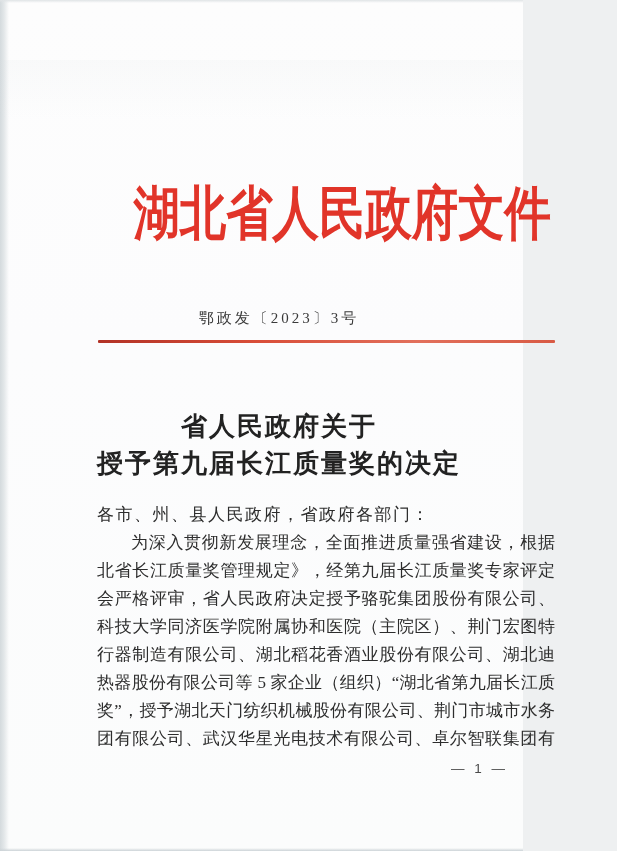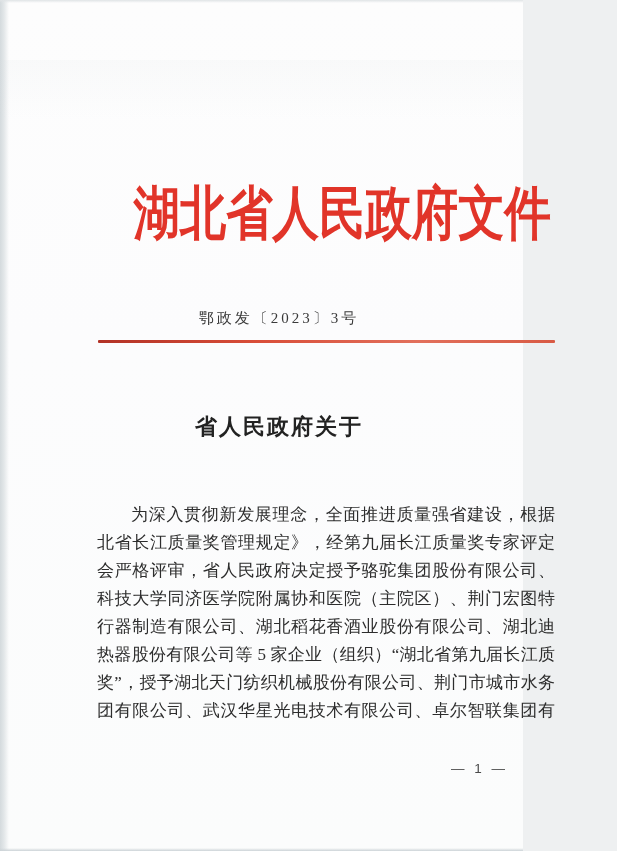--- a/index.html
+++ b/index.html
@@ -91,21 +91,21 @@
     background: linear-gradient(90deg, #b23226 0%, #d94e39 35%, #e2705c 70%, #d85a44 100%);
     border-radius: 1px;
   }
 
   .doc-title {
     position: absolute;
     top: 408px;
     left: 0;
     right: 0;
     text-align: center;
-    font-size: 22px;
+    font-size: 26px;
     line-height: 37px;
     font-weight: bold;
     letter-spacing: 2px;
     color: #222;
   }
 
   .body-text {
     position: absolute;
     top: 501px;
     left: 0;
@@ -154,23 +154,25 @@
   <div class="content">
 
     <div class="agency-header">湖北省人民政府文件</div>
 
     <div class="doc-number">鄂政发〔2023〕3号</div>
 
     <div class="red-rule"></div>
 
     <div class="doc-title">
       <div>省人民政府关于</div>
+      <div>授予第九届长江质量奖的决定</div>
     </div>
 
     <div class="body-text">
+      <div class="salutation">各市、州、县人民政府，省政府各部门：</div>
       <div class="body-lines">
           <div class="body-line indent">为深入贯彻新发展理念，全面推进质量强省建设，根据《湖</div>
           <div class="body-line">北省长江质量奖管理规定》，经第九届长江质量奖专家评定委员</div>
           <div class="body-line">会严格评审，省人民政府决定授予骆驼集团股份有限公司、华中</div>
           <div class="body-line">科技大学同济医学院附属协和医院（主院区）、荆门宏图特种飞</div>
           <div class="body-line">行器制造有限公司、湖北稻花香酒业股份有限公司、湖北迪峰换</div>
           <div class="body-line">热器股份有限公司等 5 家企业（组织）“湖北省第九届长江质量</div>
           <div class="body-line">奖”，授予湖北天门纺织机械股份有限公司、荆门市城市水务集</div>
           <div class="body-line">团有限公司、武汉华星光电技术有限公司、卓尔智联集团有限公</div>
         </div>

